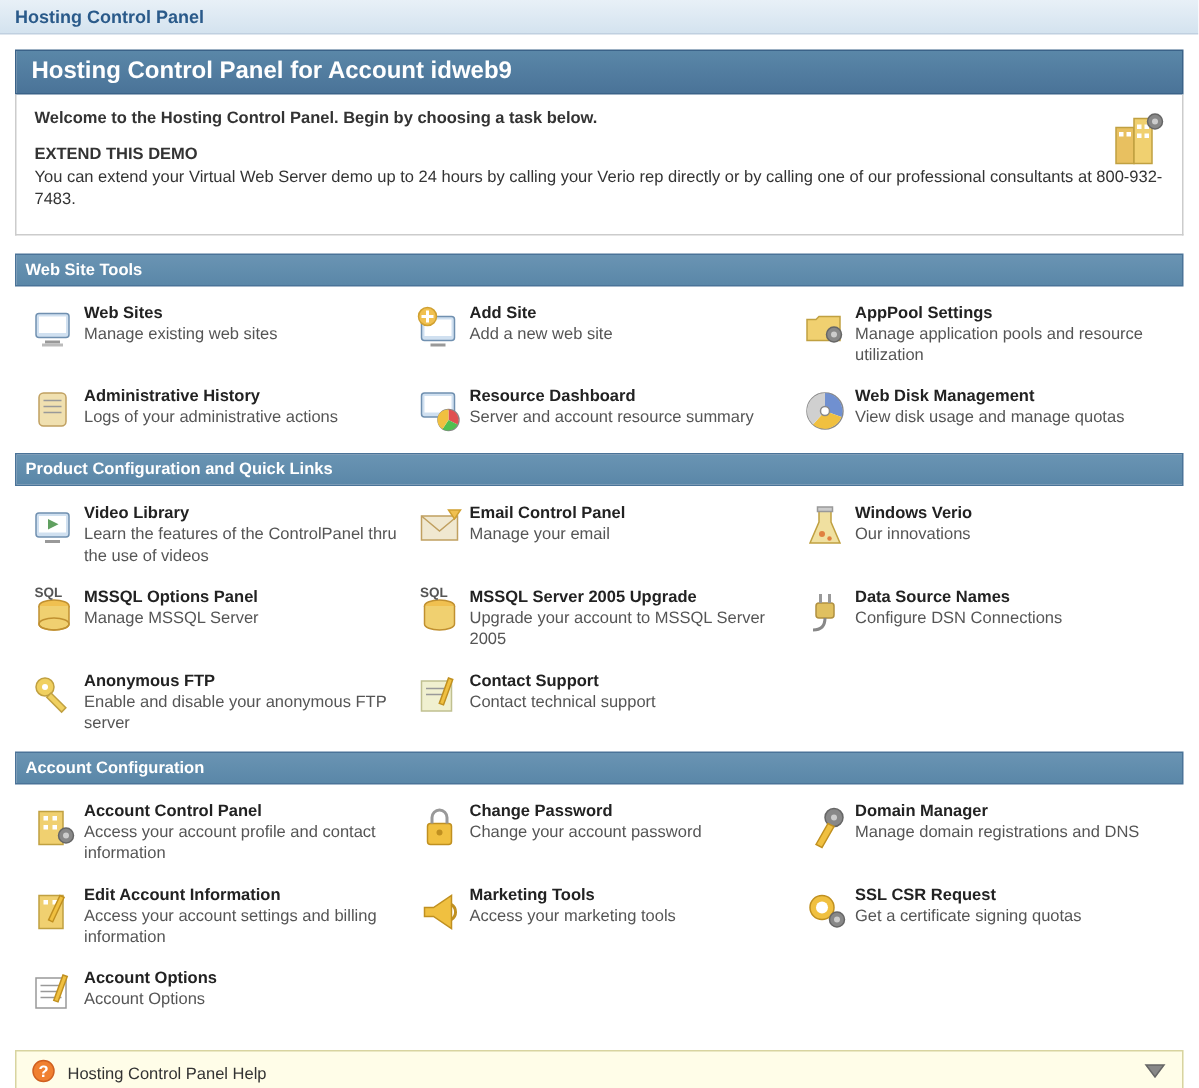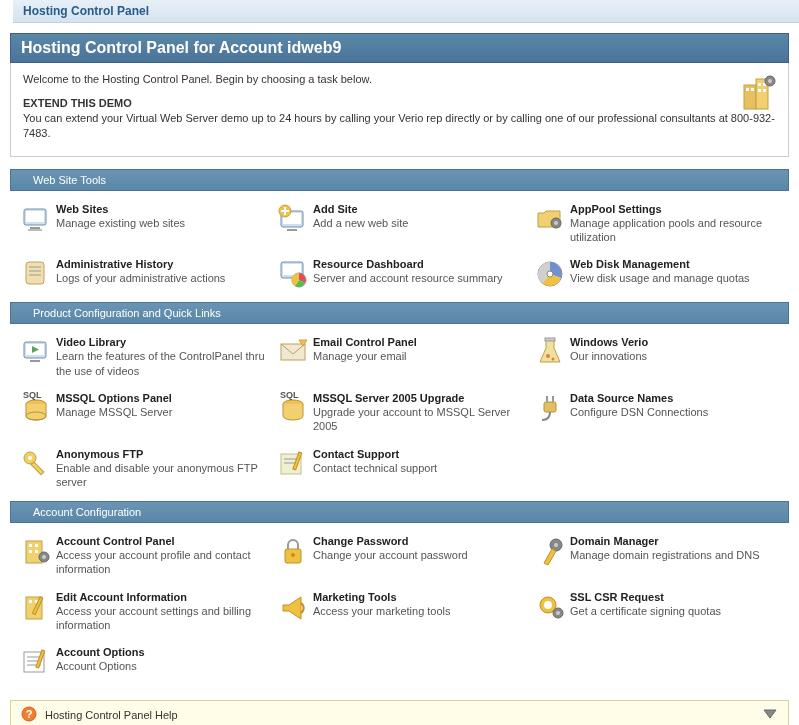--- a/index.html
+++ b/index.html
@@ -10,21 +10,20 @@
       background: #fff;
       width: 799px;
     }
     .top-header {
       background: linear-gradient(to bottom, #e8f0f7 0%, #d4e3ef 100%);
       padding: 4px 10px;
       font-weight: bold;
       color: #2a5a8a;
       font-size: 12px;
       border-bottom: 1px solid #c0d0e0;
-      margin-left: 13px;
     }
     .panel {
       margin: 10px;
     }
     .panel-header {
       background: linear-gradient(to bottom, #5a87a8 0%, #4a7398 100%);
       color: #fff;
       font-weight: bold;
       font-size: 16px;
       padding: 5px 10px;
@@ -32,39 +31,40 @@
     }
     .welcome-box {
       padding: 10px 12px 14px 12px;
       position: relative;
       border: 1px solid #ccc;
       border-top: none;
       margin-bottom: 12px;
     }
     .welcome-text {
       margin-bottom: 12px;
+      font-weight: bold;
     }
     .extend-title {
       font-weight: bold;
       margin-bottom: 2px;
     }
     .extend-body {
       line-height: 1.4;
     }
     .welcome-icon {
       position: absolute;
       right: 10px;
       top: 10px;
     }
     .section-header {
       background: linear-gradient(to bottom, #6a94b3 0%, #5a87a8 100%);
       color: #fff;
-      font-weight: normal;
+      font-weight: bold;
       font-size: 11px;
-      padding: 4px 22px;
+      padding: 4px 6px;
       border: 1px solid #4a7398;
     }
     .section-body {
       padding: 10px 8px;
     }
     .tool-grid {
       display: grid;
       grid-template-columns: 1fr 1fr 1fr;
       gap: 10px 8px;
     }

